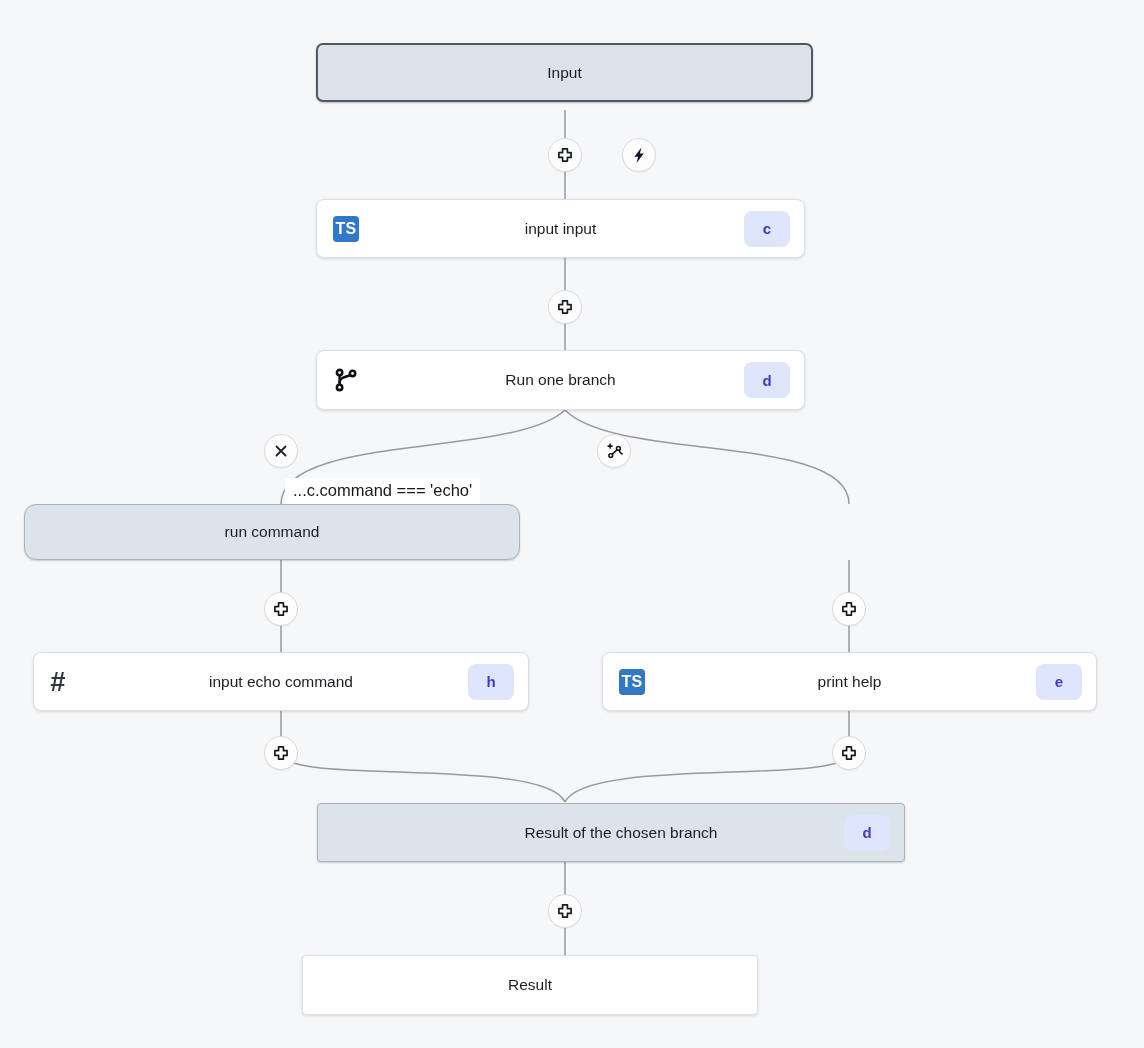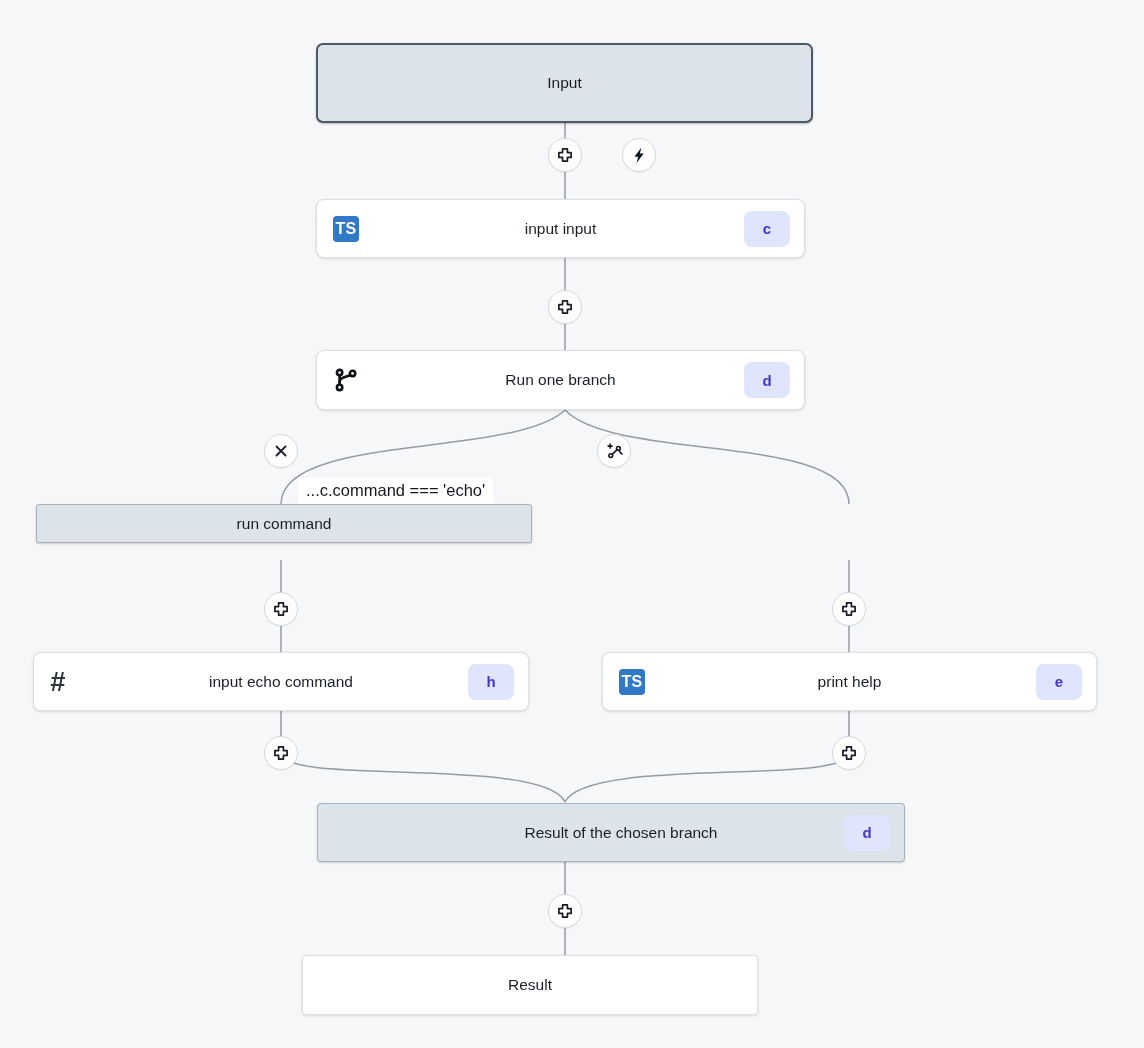--- a/index.html
+++ b/index.html
@@ -96,21 +96,21 @@
       <path d="M565 410 C515 458 281 433 281 504"></path>
       <path d="M565 410 C615 462 849 433 849 504"></path>
       <path d="M281 560 V652"></path>
       <path d="M849 560 V652"></path>
       <path d="M281 711 V753 C281 786 543 756 565 802"></path>
       <path d="M849 711 V753 C849 786 587 756 565 802"></path>
       <path d="M565 862 V955"></path>
     </g>
   </svg>
 
-  <div class="node node-input" style="left:316px;top:43px;width:497px;height:80px;">
+  <div class="node node-input" style="left:316px;top:43px;width:497px;height:59px;">
     <span class="node-label">Input</span>
   </div>
 
   <div class="circle-btn" style="left:548px;top:138px;">
     <svg width="18" height="18" viewBox="0 0 18 18">
       <path d="M6.6 2.9 h4.8 v3.7 h3.7 v4.8 h-3.7 v3.7 H6.6 v-3.7 H2.9 V6.6 h3.7 Z" fill="#ffffff" stroke="#171c24" stroke-width="1.7" stroke-linejoin="round"></path>
     </svg>
   </div>
   <div class="circle-btn" style="left:622px;top:138px;">
     <svg width="18" height="18" viewBox="0 0 18 18">
@@ -135,39 +135,39 @@
       <circle cx="6.5" cy="5.6" r="2.3"></circle>
       <circle cx="6.5" cy="18.4" r="2.3"></circle>
       <circle cx="17.6" cy="6.4" r="2.3"></circle>
       <path d="M6.5 8.2 V16"></path>
       <path d="M6.5 14 C6.5 10.2 10.5 9.6 15.6 8"></path>
     </svg>
     <span class="node-label">Run one branch</span>
     <span class="badge">d</span>
   </div>
 
-  <div class="cond-chip" style="left:298px;top:438px;margin-top:40px;">
+  <div class="cond-chip" style="left:285px;top:438px;margin-top:40px;">
     <span>...c.command === 'echo'</span>
   </div>
   <div class="circle-btn" style="left:264px;top:434px;">
     <svg width="16" height="16" viewBox="0 0 16 16" stroke="#20252d" stroke-width="1.9" stroke-linecap="round">
       <path d="M3.5 3.5 L12.5 12.5 M12.5 3.5 L3.5 12.5"></path>
     </svg>
   </div>
   <div class="circle-btn" style="left:597px;top:434px;">
     <svg width="20" height="20" viewBox="0 0 20 20" fill="none" stroke="#14181f" stroke-width="1.6" stroke-linecap="round">
       <path d="M4.1 5.1 h4 M6.1 3.1 v4"></path>
       <circle cx="6.8" cy="14.6" r="1.9"></circle>
       <circle cx="14.4" cy="7.4" r="1.9"></circle>
       <path d="M8.3 13.2 L13 8.8"></path>
       <path d="M15 9.2 c.6 1.8 1.6 3 3 3.8"></path>
     </svg>
   </div>
 
-  <div class="node node-gray" style="left:36px;top:504px;width:496px;height:39px;">
+  <div class="node node-gray" style="left:24px;top:504px;width:496px;height:56px;border-radius:12px;">
     <span class="node-label">run command</span>
   </div>
 
   <div class="circle-btn" style="left:264px;top:592px;">
     <svg width="18" height="18" viewBox="0 0 18 18">
       <path d="M6.6 2.9 h4.8 v3.7 h3.7 v4.8 h-3.7 v3.7 H6.6 v-3.7 H2.9 V6.6 h3.7 Z" fill="#ffffff" stroke="#171c24" stroke-width="1.7" stroke-linejoin="round"></path>
     </svg>
   </div>
 
   <div class="node node-white" style="left:33px;top:652px;width:496px;height:59px;">

